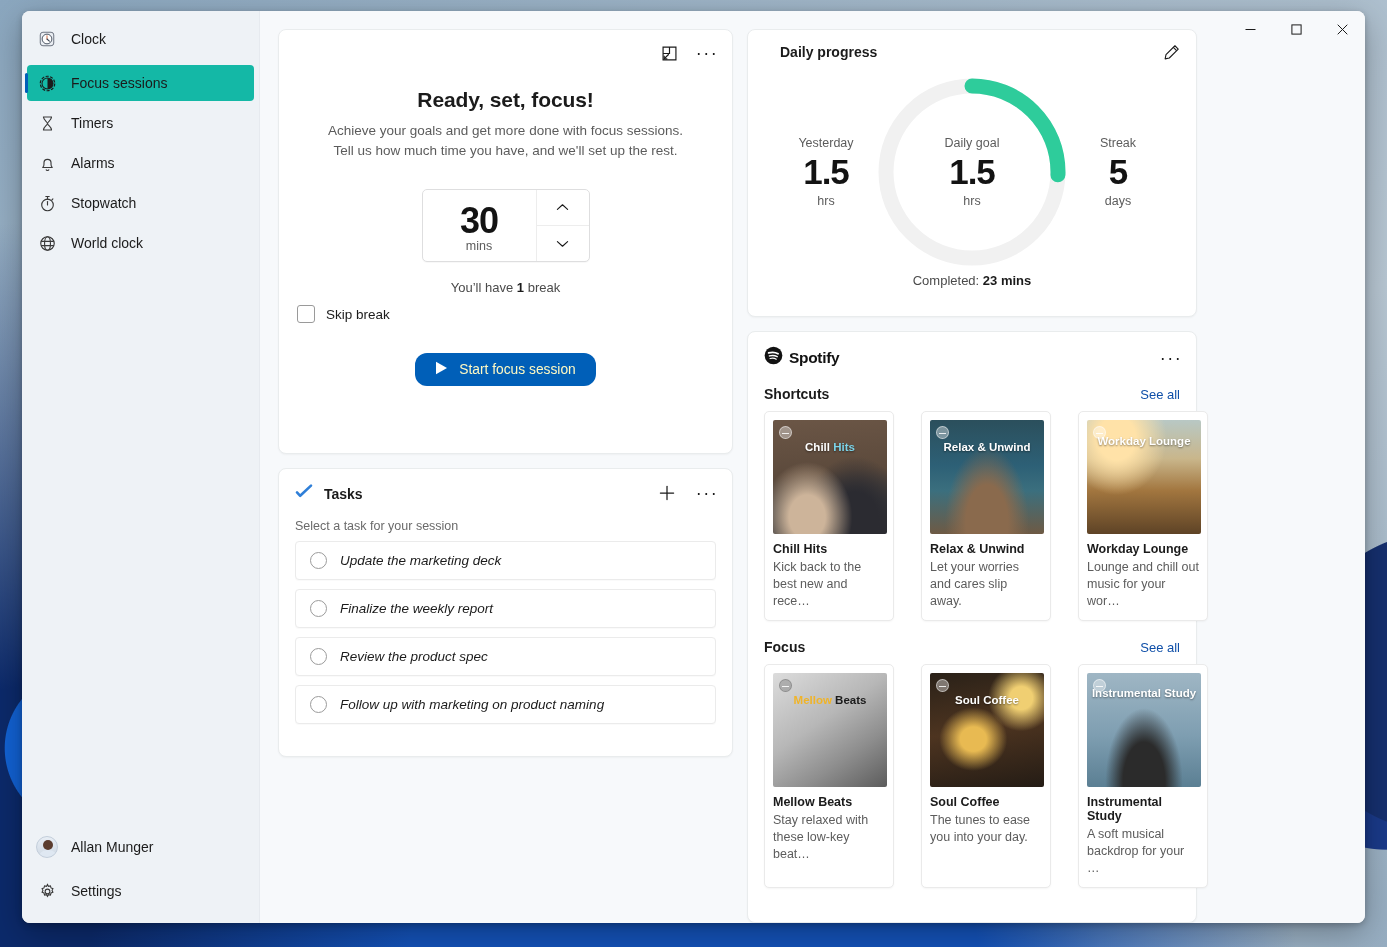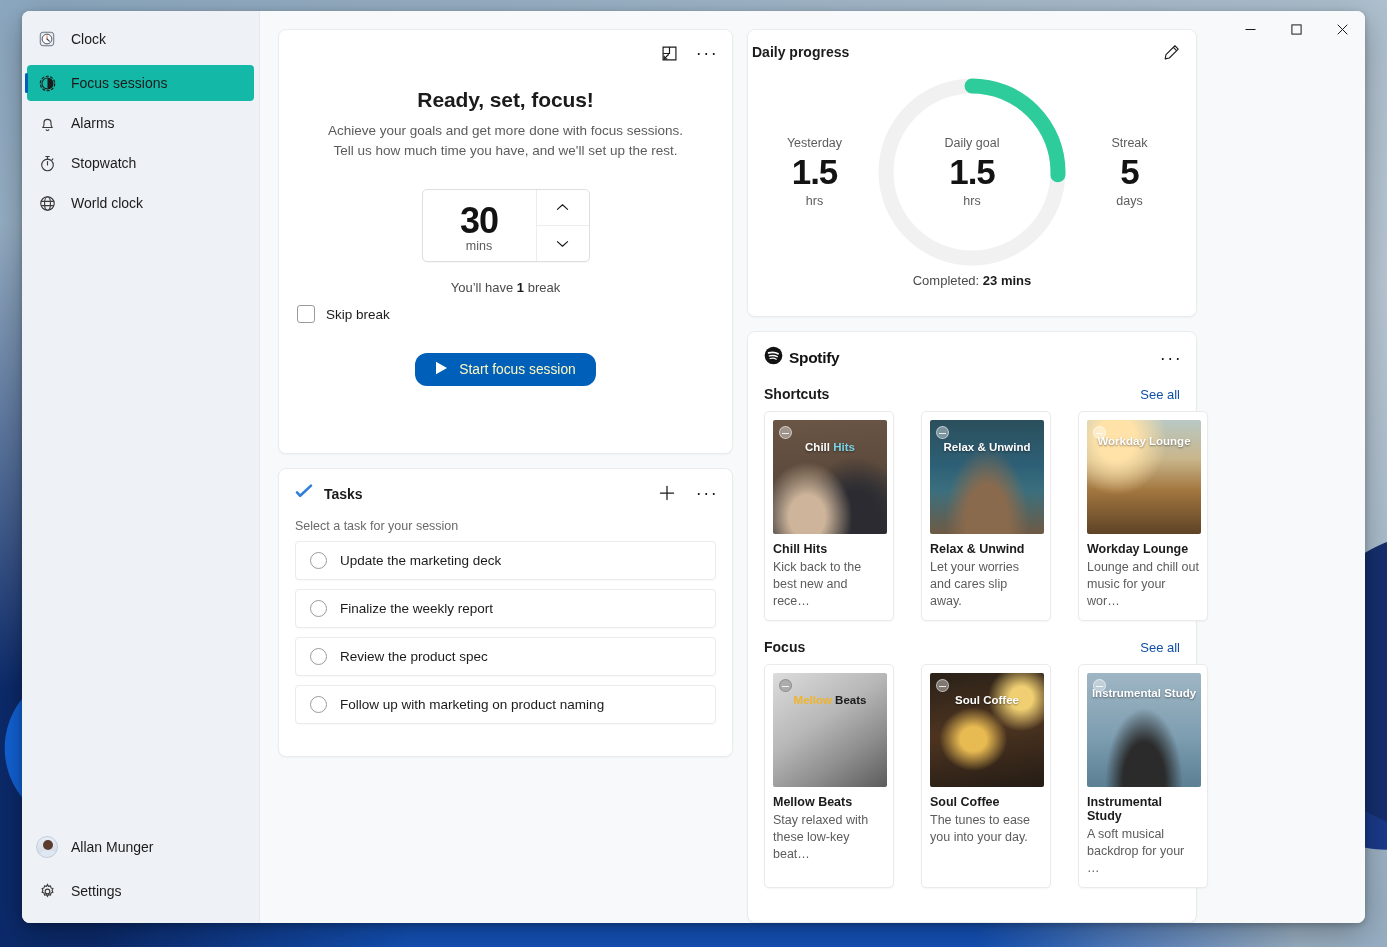--- a/index.html
+++ b/index.html
@@ -133,26 +133,27 @@
   #tasks-card { padding: 12px 16px 16px; }
   #tasks-head { display:flex; align-items:center; gap:11px; position:relative; height:26px; }
   #tasks-title { font-size:14px; font-weight:600; color:#1b1b1b; }
   #tasks-head .card-tools { position:absolute; right:-2px; top:1px; gap:18px; }
   #tasks-sub { font-size:12.5px; color:#6a6a6a; margin:12px 0 8px 0; }
   .task-row {
     display:flex; align-items:center; gap:13px;
     height:39px; padding:0 14px; margin-bottom:9px;
     border:1px solid #ebebeb; border-radius:4px; background:#fff;
     box-shadow:0 1px 1px rgba(0,0,0,.025);
+    font-style:italic;
   }
   .radio { width:17px; height:17px; border-radius:50%; border:1.3px solid #9b9b9b; flex:0 0 17px; }
   .task-label { font-size:13.5px; color:#1b1b1b; }
 
   
-  #progress-card { padding:14px 4px 14px; height:288px; position:relative; }
+  #progress-card { padding:14px 32px 14px; height:288px; position:relative; }
   #progress-title { font-size:14px; font-weight:600; color:#1b1b1b; }
   #edit-goal-button { position:absolute; right:14px; top:11px; width:22px; height:22px; display:flex; align-items:center; justify-content:center; }
   #progress-body { display:flex; align-items:center; justify-content:center; margin-top:4px; position:relative; height:215px; }
   .stat { width:115px; text-align:center; }
   .stat .cap { font-size:12.5px; color:#5c5c5c; }
   .stat .big { font-size:35px; font-weight:700; color:#131313; line-height:44px; letter-spacing:-1px; }
   .stat .unit { font-size:12.5px; color:#5c5c5c; }
   #ring-wrap { width:200px; height:200px; position:relative; flex:0 0 200px; }
   #ring-wrap svg { position:absolute; inset:0; }
   #ring-center {
@@ -254,20 +255,30 @@
       <span class="ico">
         <svg width="19" height="19" viewBox="0 0 20 20">
           <circle cx="10" cy="10" r="7.6" fill="none" stroke="#1b1b1b" stroke-width="1.25" stroke-dasharray="3.2 1.6"></circle>
           <path d="M10 4.2a5.8 5.8 0 0 1 0 11.6z" fill="#1b1b1b"></path>
           <circle cx="10" cy="10" r="5.8" fill="none" stroke="#1b1b1b" stroke-width="1.1"></circle>
         </svg>
       </span>
       <span>Focus sessions</span>
     </div>
 
+    <div class="nav-item">
+      <span class="ico">
+        <svg width="19" height="19" viewBox="0 0 20 20" fill="none" stroke="#3a3a3a" stroke-width="1.2" stroke-linejoin="round">
+          <path d="M5.2 3.2h9.6M5.2 16.8h9.6"></path>
+          <path d="M5.8 3.2c0 3.4 4.2 5 4.2 6.8s-4.2 3.4-4.2 6.8"></path>
+          <path d="M14.2 3.2c0 3.4-4.2 5-4.2 6.8s4.2 3.4 4.2 6.8"></path>
+        </svg>
+      </span>
+      <span>Timers</span>
+    </div>
 
     <div class="nav-item">
       <span class="ico">
         <svg width="19" height="19" viewBox="0 0 20 20" fill="none" stroke="#3a3a3a" stroke-width="1.2" stroke-linejoin="round">
           <path d="M5 14.2c1-.9 1.3-2.1 1.3-3.4V9.3a3.7 3.7 0 0 1 7.4 0v1.5c0 1.3.3 2.5 1.3 3.4z"></path>
           <path d="M8.4 16.3a1.7 1.7 0 0 0 3.2 0"></path>
         </svg>
       </span>
       <span>Alarms</span>
     </div>

